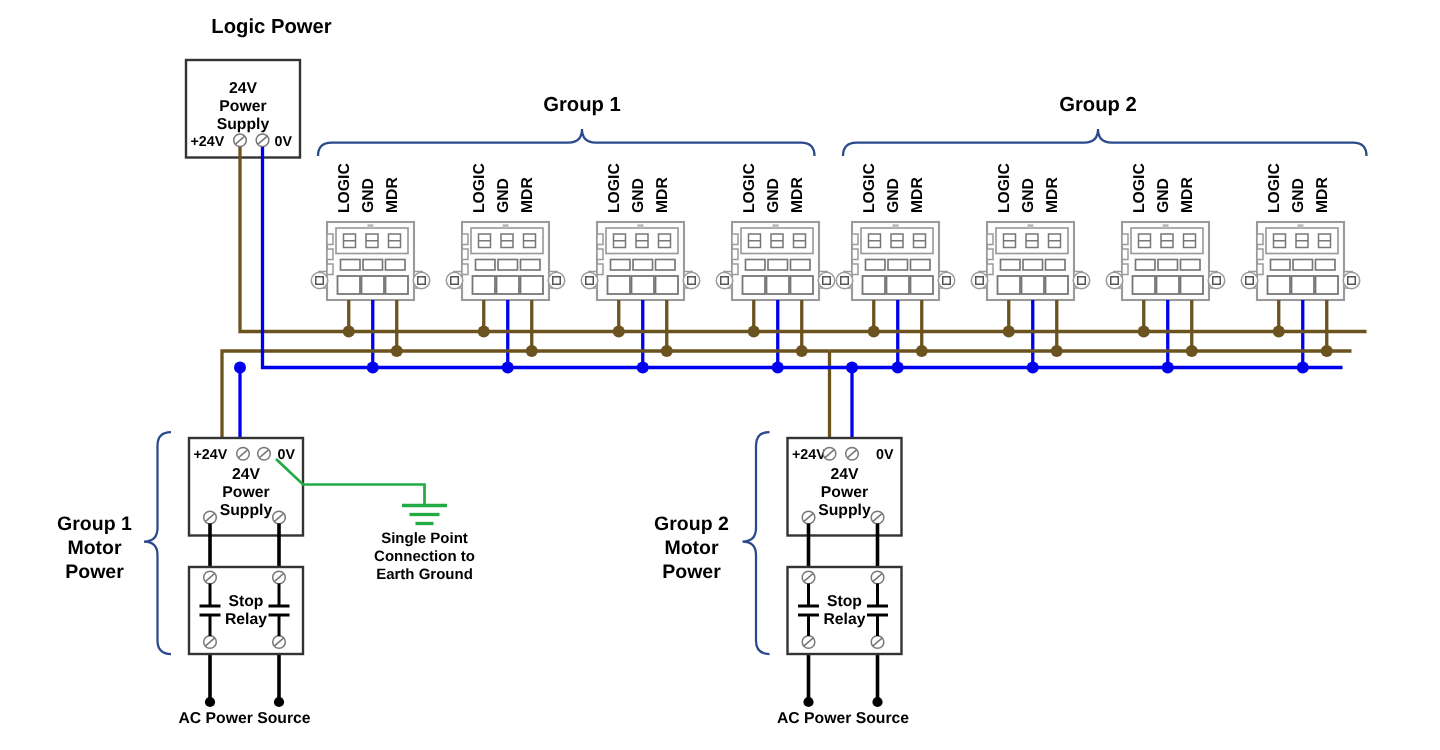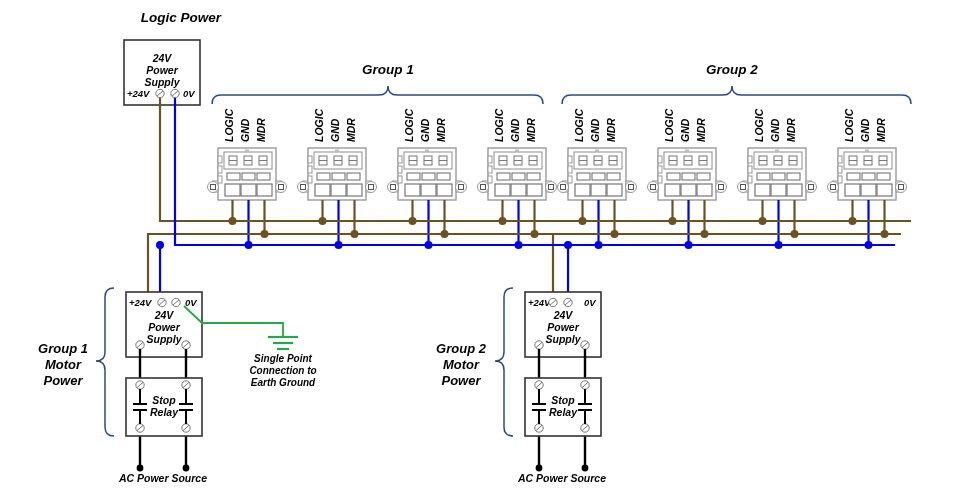--- a/index.html
+++ b/index.html
@@ -1,18 +1,18 @@
 <!DOCTYPE html>
 <html><head>
 <meta charset="utf-8">
 <style>
   html,body{margin:0;padding:0;background:#ffffff;}
   body{width:960px;height:500px;overflow:hidden;
        font-family:"Liberation Sans", sans-serif;}
-  #stage{position:relative;width:760px;height:500px;background:#fff;font-style:italic;}
+  #stage{position:relative;width:760px;height:500px;background:#fff;}
   svg{display:block;}
   text{font-family:"Liberation Sans", sans-serif;font-weight:bold;fill:#000;}
 </style>
 </head>
 <body>
 
 <div id="stage">
 <svg width="960" height="500" viewBox="0 0 960 500">
   <defs>
     <g id="screwterm">

